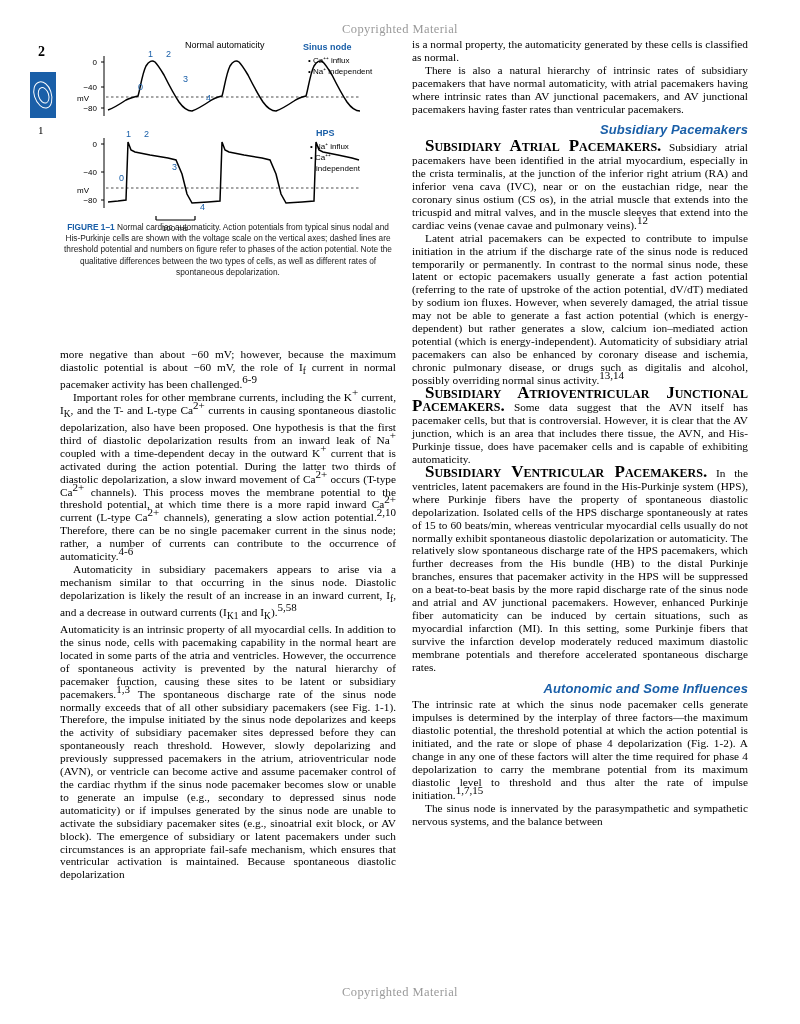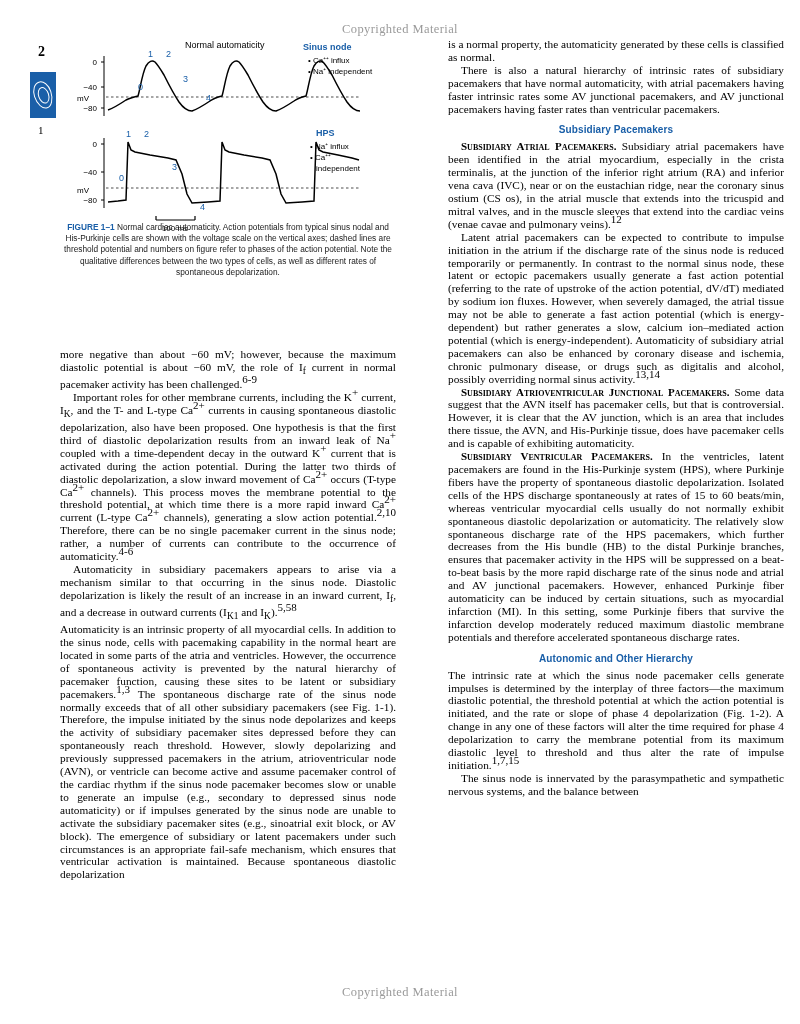--- a/index.html
+++ b/index.html
@@ -92,41 +92,42 @@
   .col {
     position: absolute;
     width: 336px;
     font-family: "Liberation Serif", serif;
     font-size: 11.3px;
     line-height: 12.9px;
     text-align: justify;
     color: #000;
   }
   .col-left  { left: 60px;  top: 348px; width: 336px; }
-  .col-right { left: 412px; top: 38px;  width: 336px; margin-left: 36px; }
+  .col-right { left: 412px; top: 38px;  width: 336px; }
 
   .col p {
     margin: 0;
     text-indent: 13px;
   }
   .col p.noindent { text-indent: 0; }
 
   h3.sec-head {
     font-family: "Liberation Sans", sans-serif;
-    font-size: 10px;
+    font-size: 13px;
+    font-style: italic;
     font-weight: bold;
     color: #1a5fa8;
     margin: 9px 0 3px 0;
-    text-align: center;
+    text-align: right;
     letter-spacing: 0.1px;
   }
   .col .runin {
     font-variant: small-caps;
     font-weight: bold;
-    font-size: 11px;
+    font-size: 17px;
   }
   sup { font-size: 11px; line-height: 0; vertical-align: super; }
 
   
   .lbl { font-family: "Liberation Sans", sans-serif; }
 </style>
 </head>
 <body>
 
 <div class="copyright-top">Copyrighted Material</div>
@@ -224,31 +225,31 @@
 
 <div class="col col-left">
   <p class="noindent">more negative than about −60 mV; however, because the maximum diastolic potential is about −60 mV, the role of I<sub>f</sub> current in normal pacemaker activity has been challenged.<sup>6-9</sup></p>
   <p>Important roles for other membrane currents, including the K<sup>+</sup> current, I<sub>K</sub>, and the T- and L-type Ca<sup>2+</sup> currents in causing spontaneous diastolic depolarization, also have been proposed. One hypothesis is that the first third of diastolic depolarization results from an inward leak of Na<sup>+</sup> coupled with a time-dependent decay in the outward K<sup>+</sup> current that is activated during the action potential. During the latter two thirds of diastolic depolarization, a slow inward movement of Ca<sup>2+</sup> occurs (T-type Ca<sup>2+</sup> channels). This process moves the membrane potential to the threshold potential, at which time there is a more rapid inward Ca<sup>2+</sup> current (L-type Ca<sup>2+</sup> channels), generating a slow action potential.<sup>2,10</sup> Therefore, there can be no single pacemaker current in the sinus node; rather, a number of currents can contribute to the occurrence of automaticity.<sup>4-6</sup></p>
   <p>Automaticity in subsidiary pacemakers appears to arise via a mechanism similar to that occurring in the sinus node. Diastolic depolarization is likely the result of an increase in an inward current, I<sub>f</sub>, and a decrease in outward currents (I<sub>K1</sub> and I<sub>K</sub>).<sup>5,58</sup></p>
   <p class="noindent">Automaticity is an intrinsic property of all myocardial cells. In addition to the sinus node, cells with pacemaking capability in the normal heart are located in some parts of the atria and ventricles. However, the occurrence of spontaneous activity is prevented by the natural hierarchy of pacemaker function, causing these sites to be latent or subsidiary pacemakers.<sup>1,3</sup> The spontaneous discharge rate of the sinus node normally exceeds that of all other subsidiary pacemakers (see Fig. 1-1). Therefore, the impulse initiated by the sinus node depolarizes and keeps the activity of subsidiary pacemaker sites depressed before they can spontaneously reach threshold. However, slowly depolarizing and previously suppressed pacemakers in the atrium, atrioventricular node (AVN), or ventricle can become active and assume pacemaker control of the cardiac rhythm if the sinus node pacemaker becomes slow or unable to generate an impulse (e.g., secondary to depressed sinus node automaticity) or if impulses generated by the sinus node are unable to activate the subsidiary pacemaker sites (e.g., sinoatrial exit block, or AV block). The emergence of subsidiary or latent pacemakers under such circumstances is an appropriate fail-safe mechanism, which ensures that ventricular activation is maintained. Because spontaneous diastolic depolarization</p>
 </div>
 
 <div class="col col-right">
   <p class="noindent">is a normal property, the automaticity generated by these cells is classified as normal.</p>
-  <p>There is also a natural hierarchy of intrinsic rates of subsidiary pacemakers that have normal automaticity, with atrial pacemakers having faster intrinsic rates some AV junctional pacemakers, and AV junctional pacemakers having faster rates than ventricular pacemakers.</p>
+  <p>There is also a natural hierarchy of intrinsic rates of subsidiary pacemakers that have normal automaticity, with atrial pacemakers having where intrinsic rates than AV junctional pacemakers, and AV junctional pacemakers having faster rates than ventricular pacemakers.</p>
 
   <h3 class="sec-head">Subsidiary Pacemakers</h3>
 
   <p><span class="runin">Subsidiary Atrial Pacemakers.</span><span> Subsidiary atrial pacemakers have been identified in the atrial myocardium, especially in the crista terminalis, at the junction of the inferior right atrium (RA) and inferior vena cava (IVC), near or on the eustachian ridge, near the coronary sinus ostium (CS os), in the atrial muscle that extends into the tricuspid and mitral valves, and in the muscle sleeves that extend into the cardiac veins (venae cavae and pulmonary veins).<sup>12</sup></span></p>
 
   <p>Latent atrial pacemakers can be expected to contribute to impulse initiation in the atrium if the discharge rate of the sinus node is reduced temporarily or permanently. In contrast to the normal sinus node, these latent or ectopic pacemakers usually generate a fast action potential (referring to the rate of upstroke of the action potential, dV/dT) mediated by sodium ion fluxes. However, when severely damaged, the atrial tissue may not be able to generate a fast action potential (which is energy-dependent) but rather generates a slow, calcium ion–mediated action potential (which is energy-independent). Automaticity of subsidiary atrial pacemakers can also be enhanced by coronary disease and ischemia, chronic pulmonary disease, or drugs such as digitalis and alcohol, possibly overriding normal sinus activity.<sup>13,14</sup></p>
 
   <p><span class="runin">Subsidiary Atrioventricular Junctional Pacemakers.</span><span> Some data suggest that the AVN itself has pacemaker cells, but that is controversial. However, it is clear that the AV junction, which is an area that includes there tissue, the AVN, and His-Purkinje tissue, does have pacemaker cells and is capable of exhibiting automaticity.</span></p>
 
   <p><span class="runin">Subsidiary Ventricular Pacemakers.</span><span> In the ventricles, latent pacemakers are found in the His-Purkinje system (HPS), where Purkinje fibers have the property of spontaneous diastolic depolarization. Isolated cells of the HPS discharge spontaneously at rates of 15 to 60 beats/min, whereas ventricular myocardial cells usually do not normally exhibit spontaneous diastolic depolarization or automaticity. The relatively slow spontaneous discharge rate of the HPS pacemakers, which further decreases from the His bundle (HB) to the distal Purkinje branches, ensures that pacemaker activity in the HPS will be suppressed on a beat-to-beat basis by the more rapid discharge rate of the sinus node and atrial and AV junctional pacemakers. However, enhanced Purkinje fiber automaticity can be induced by certain situations, such as myocardial infarction (MI). In this setting, some Purkinje fibers that survive the infarction develop moderately reduced maximum diastolic membrane potentials and therefore accelerated spontaneous discharge rates.</span></p>
 
-  <h3 class="sec-head">Autonomic and Other Hierarchy</h3>
+  <h3 class="sec-head">Autonomic and Some Influences</h3>
 
   <p class="noindent">The intrinsic rate at which the sinus node pacemaker cells generate impulses is determined by the interplay of three factors—the maximum diastolic potential, the threshold potential at which the action potential is initiated, and the rate or slope of phase 4 depolarization (Fig. 1-2). A change in any one of these factors will alter the time required for phase 4 depolarization to carry the membrane potential from its maximum diastolic level to threshold and thus alter the rate of impulse initiation.<sup>1,7,15</sup></p>
   <p>The sinus node is innervated by the parasympathetic and sympathetic nervous systems, and the balance between</p>
 </div>
 
 <div class="copyright-bottom">Copyrighted Material</div>
 
 </body></html>

